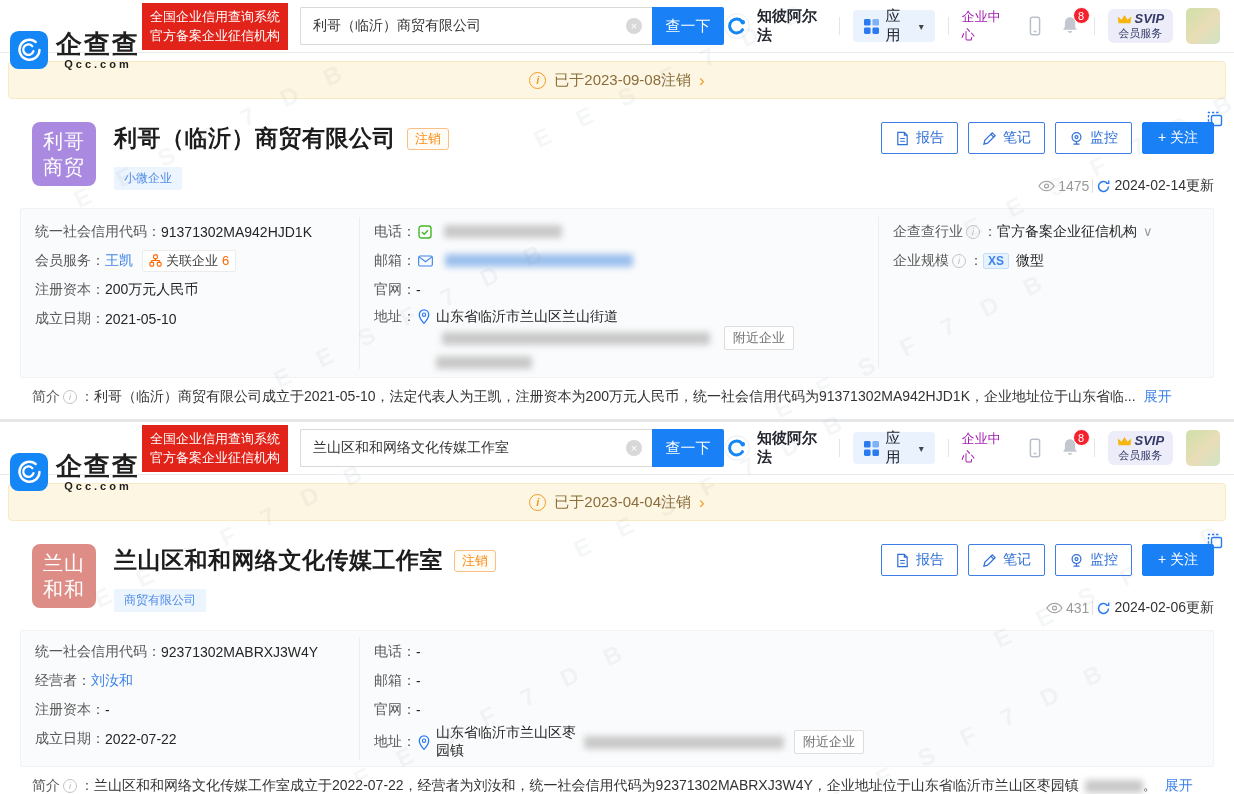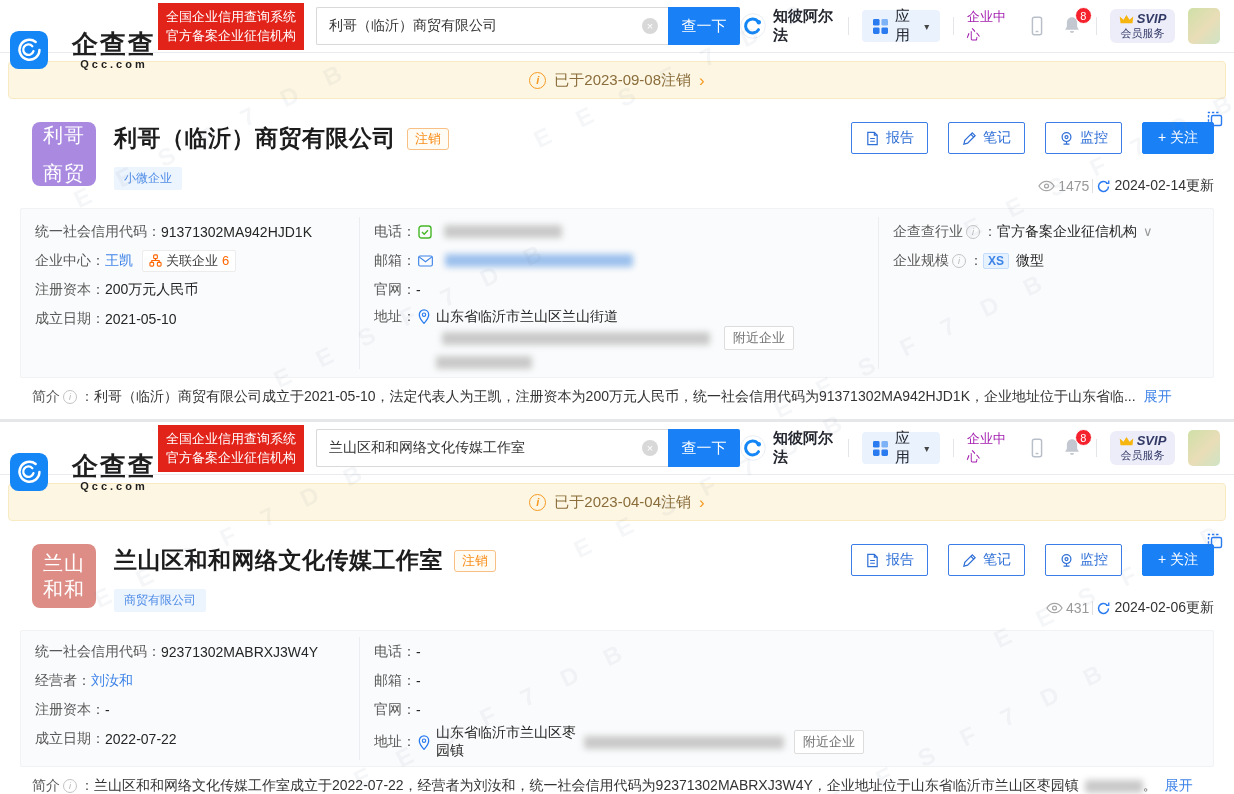--- a/index.html
+++ b/index.html
@@ -8,21 +8,21 @@
     font-family:"Liberation Sans","DejaVu Sans",sans-serif;
     background:#fff; position:relative; color:#262626;
   }
   .wm-layer { position:absolute; inset:0; pointer-events:none; z-index:50; overflow:hidden; }
   .wm { position:absolute; transform:rotate(-26deg); font-size:24px; letter-spacing:12px;
         color:rgba(120,132,150,0.07); font-weight:bold; white-space:nowrap; }
 
   
   .topbar { height:53px; display:flex; align-items:center; padding:0 14px 0 10px;
             border-bottom:1px solid #e9ebee; background:#fff; position:relative; }
-  .brand { display:flex; align-items:flex-start; gap:24px; flex-shrink:0;margin-top:48px; }
+  .brand { display:flex; align-items:flex-start; gap:8px; flex-shrink:0;margin-top:48px; }
   .brand-name { display:flex; flex-direction:column; align-items:center; line-height:1; }
   .brand-cn { font-size:26px; font-weight:bold; color:#1f1f1f; letter-spacing:2px; }
   .brand-en { font-size:11px; font-weight:bold; letter-spacing:3px; color:#1f1f1f; margin-top:2px; }
   .cert-badge { background:#e2231a; color:#fff; font-size:13px; line-height:1.5;
                 padding:4px 8px; margin-left:2px; flex-shrink:0; }
   .search-wrap { display:flex; margin-left:12px; position:relative; height:38px; }
   .search-input { width:352px; height:38px; border:1px solid #d9d9d9; border-right:none;
                   padding:0 32px 0 12px; font-size:14px; color:#333; outline:none;
                   border-radius:2px 0 0 2px; background:#fff; }
   .clear-btn { position:absolute; right:82px; top:11px; width:16px; height:16px; border-radius:50%;
@@ -59,31 +59,31 @@
               font-style:italic; font-weight:bold; flex-shrink:0; }
   .notice-arrow { color:#f59a23; font-size:17px; line-height:1; }
 
   
   .card { background:#fff; padding-top:16px; position:relative; }
   .corner-ico { position:absolute; top:4px; right:10px; }
   .card-head { display:flex; padding:0 20px 0 32px; }
   .clogo { width:64px; height:64px; border-radius:8px; color:#fff; display:flex; flex-direction:column;
            align-items:center; justify-content:center; font-size:20px; line-height:1.3;
            letter-spacing:1px; flex-shrink:0; }
-  .clogo.c1 { background:#a98ae0;justify-content:space-between; }
+  .clogo.c1 { background:#a98ae0; }
   .clogo.c2 { background:#dd8d86; }
   .head-main { margin-left:18px; padding-top:1px; }
   .title-row { display:flex; align-items:center; }
   .cname { font-size:23px; font-weight:bold; color:#1c1c1c; letter-spacing:0.5px; }
   .status-badge { margin-left:11px; font-size:13px; color:#f98e1b; border:1px solid #f8c084;
                   background:#fffcf5; padding:1px 7px; border-radius:3px; }
   .tag { display:inline-block; margin-top:13px; font-size:12px; color:#4e8be6; background:#ecf4fe;
          padding:3px 10px; border-radius:2px; cursor:pointer; }
   .head-actions { margin-left:auto; display:flex; flex-direction:column; align-items:flex-end; }
-  .btn-row { display:flex; gap:20px; }
+  .btn-row { display:flex; gap:10px; }
   .btn { display:inline-flex; align-items:center; gap:6px; height:32px; padding:0 13px;
          border:1px solid #3d7de8; border-radius:2px; color:#2f6fd6; font-size:14px;
          background:#fff; cursor:pointer; }
   .btn.primary { background:#1a80f5; border-color:#1a80f5; color:#fff; padding:2px 15px; }
   .stats-row { margin-top:23px; display:flex; align-items:center; gap:3px; font-size:14px; color:#999; }
   .upd { color:#333; }
 
   .info-panel { margin:13px 20px 0; background:#fafbfc; border:1px solid #f1f2f4; border-radius:2px;
                 display:flex; padding:8px 0; }
   .icol { padding:0 14px; }
@@ -288,21 +288,21 @@
       </div>
     </div>
 
     <div class="info-panel">
       <div class="icol icol1">
         <div class="f-row">
           <span class="f-label">统一社会信用代码：</span>
           <span>91371302MA942HJD1K</span>
         </div>
         <div class="f-row">
-          <span class="f-label">企业中心：</span>
+          <span class="f-label">会员服务：</span>
           <span class="link">王凯</span>
           <span class="rel-badge">
             <svg width="13" height="13" viewBox="0 0 14 14" stroke="#f60" fill="none" stroke-width="1.2">
                 <rect x="5" y="1" width="4" height="4" rx="1"></rect>
                 <rect x="1" y="9" width="4" height="4" rx="1"></rect>
                 <rect x="9" y="9" width="4" height="4" rx="1"></rect>
                 <path d="M7 5v2M3 9V7h8v2"></path>
               </svg>
             <span>关联企业</span>
             <span class="rel-count">6</span>

